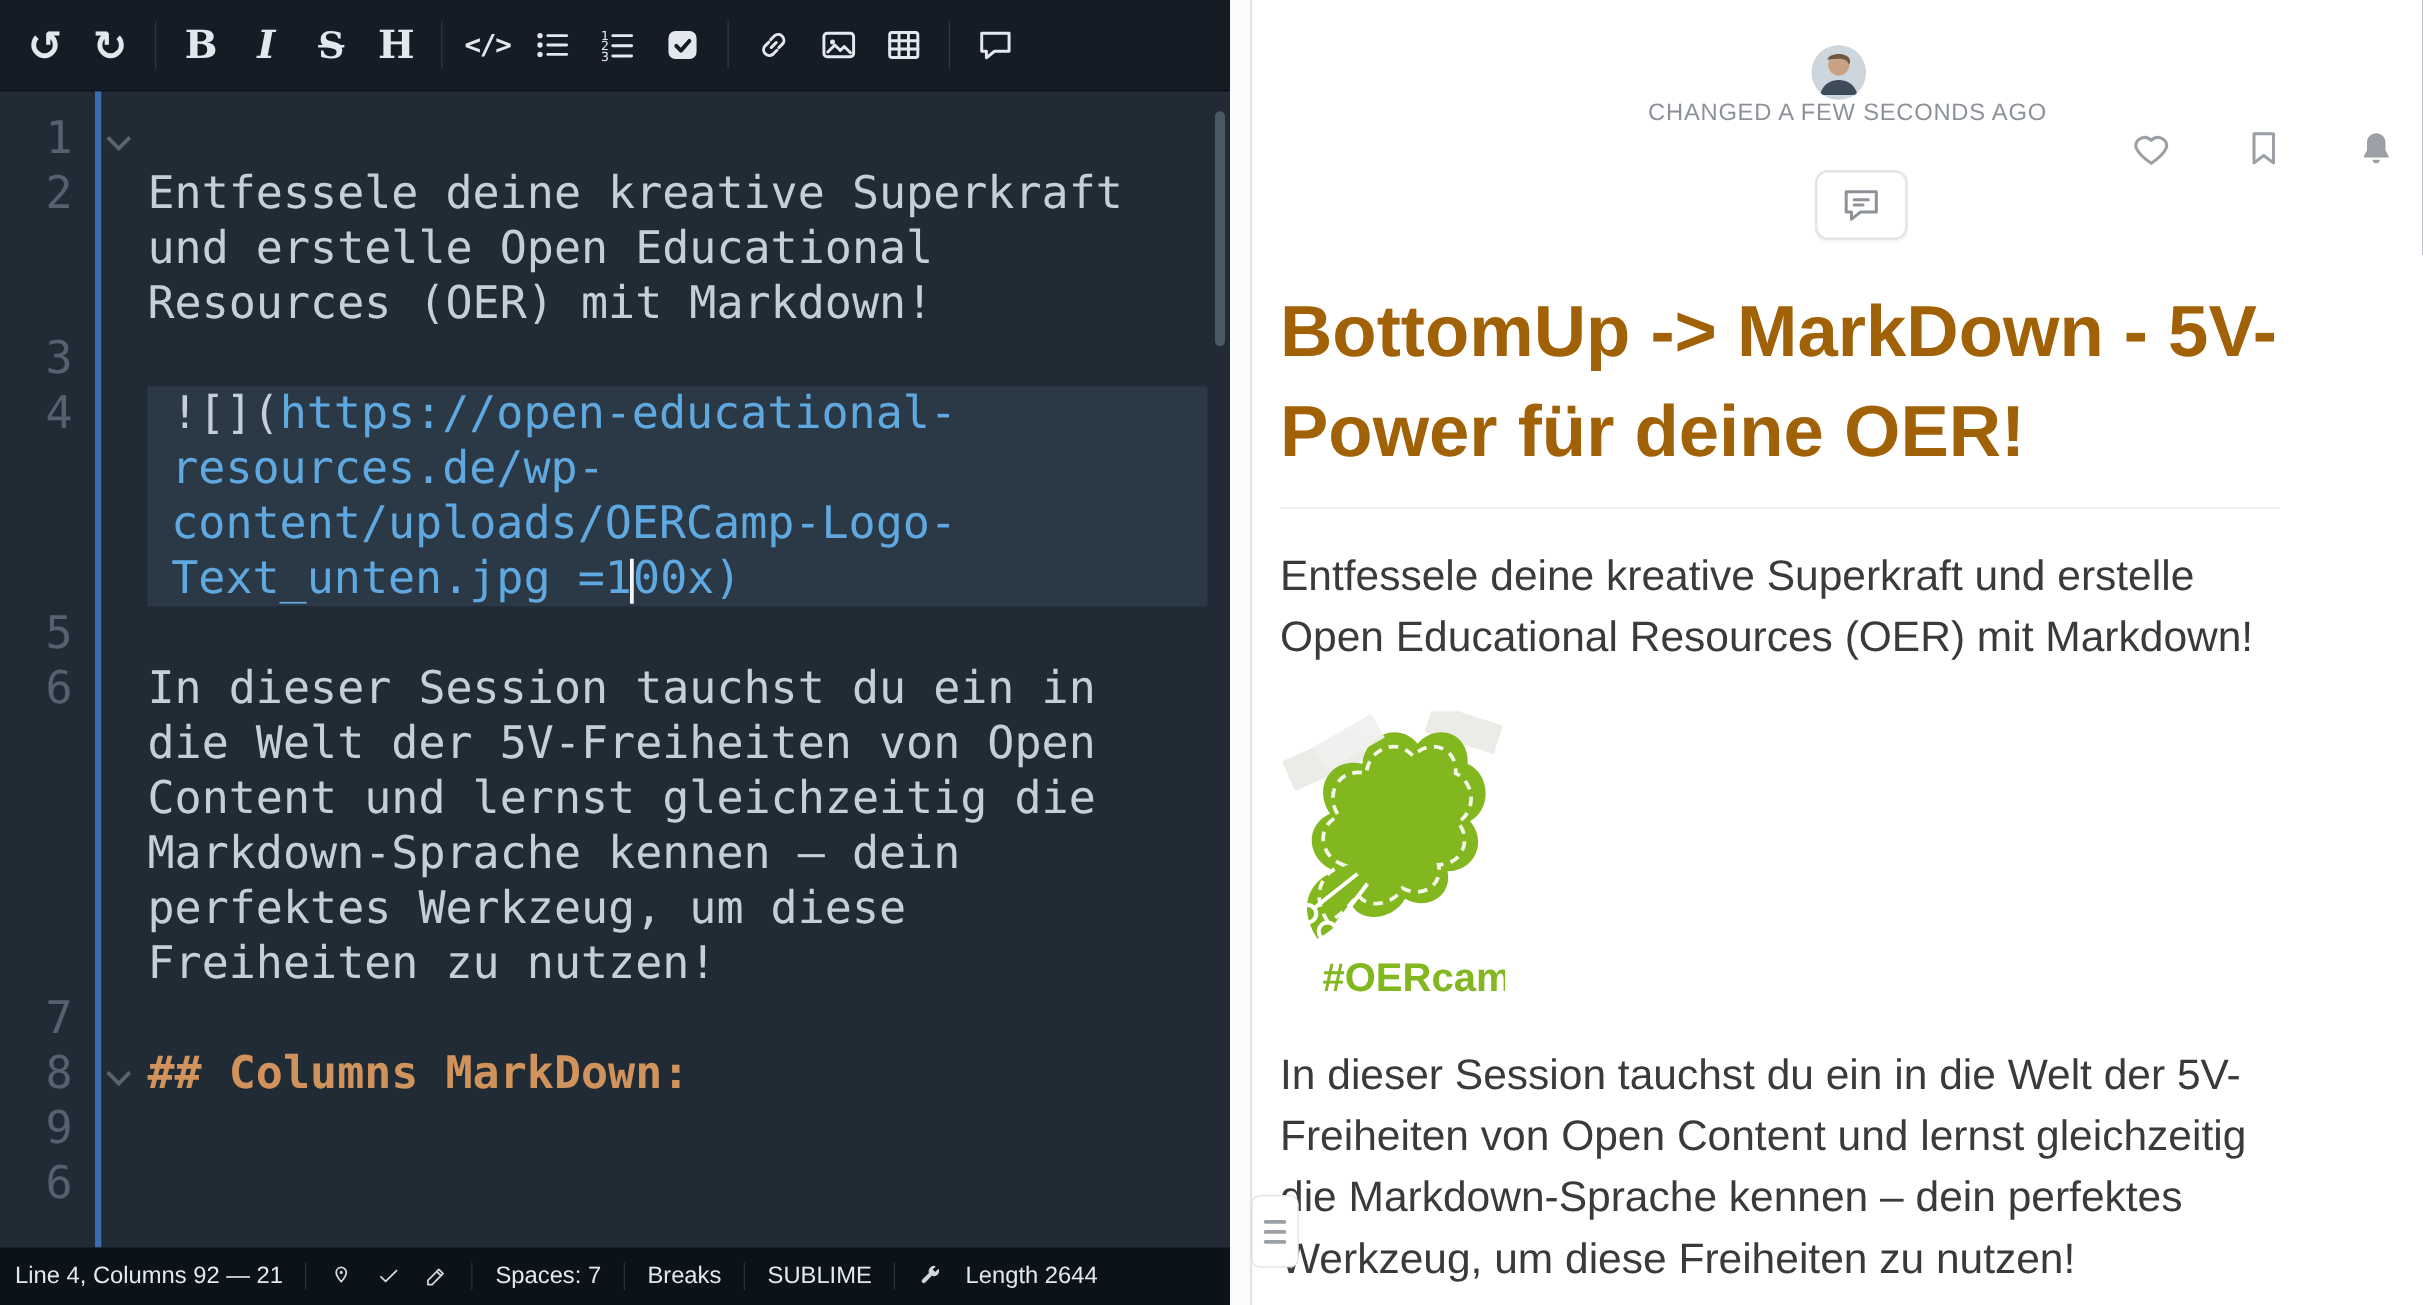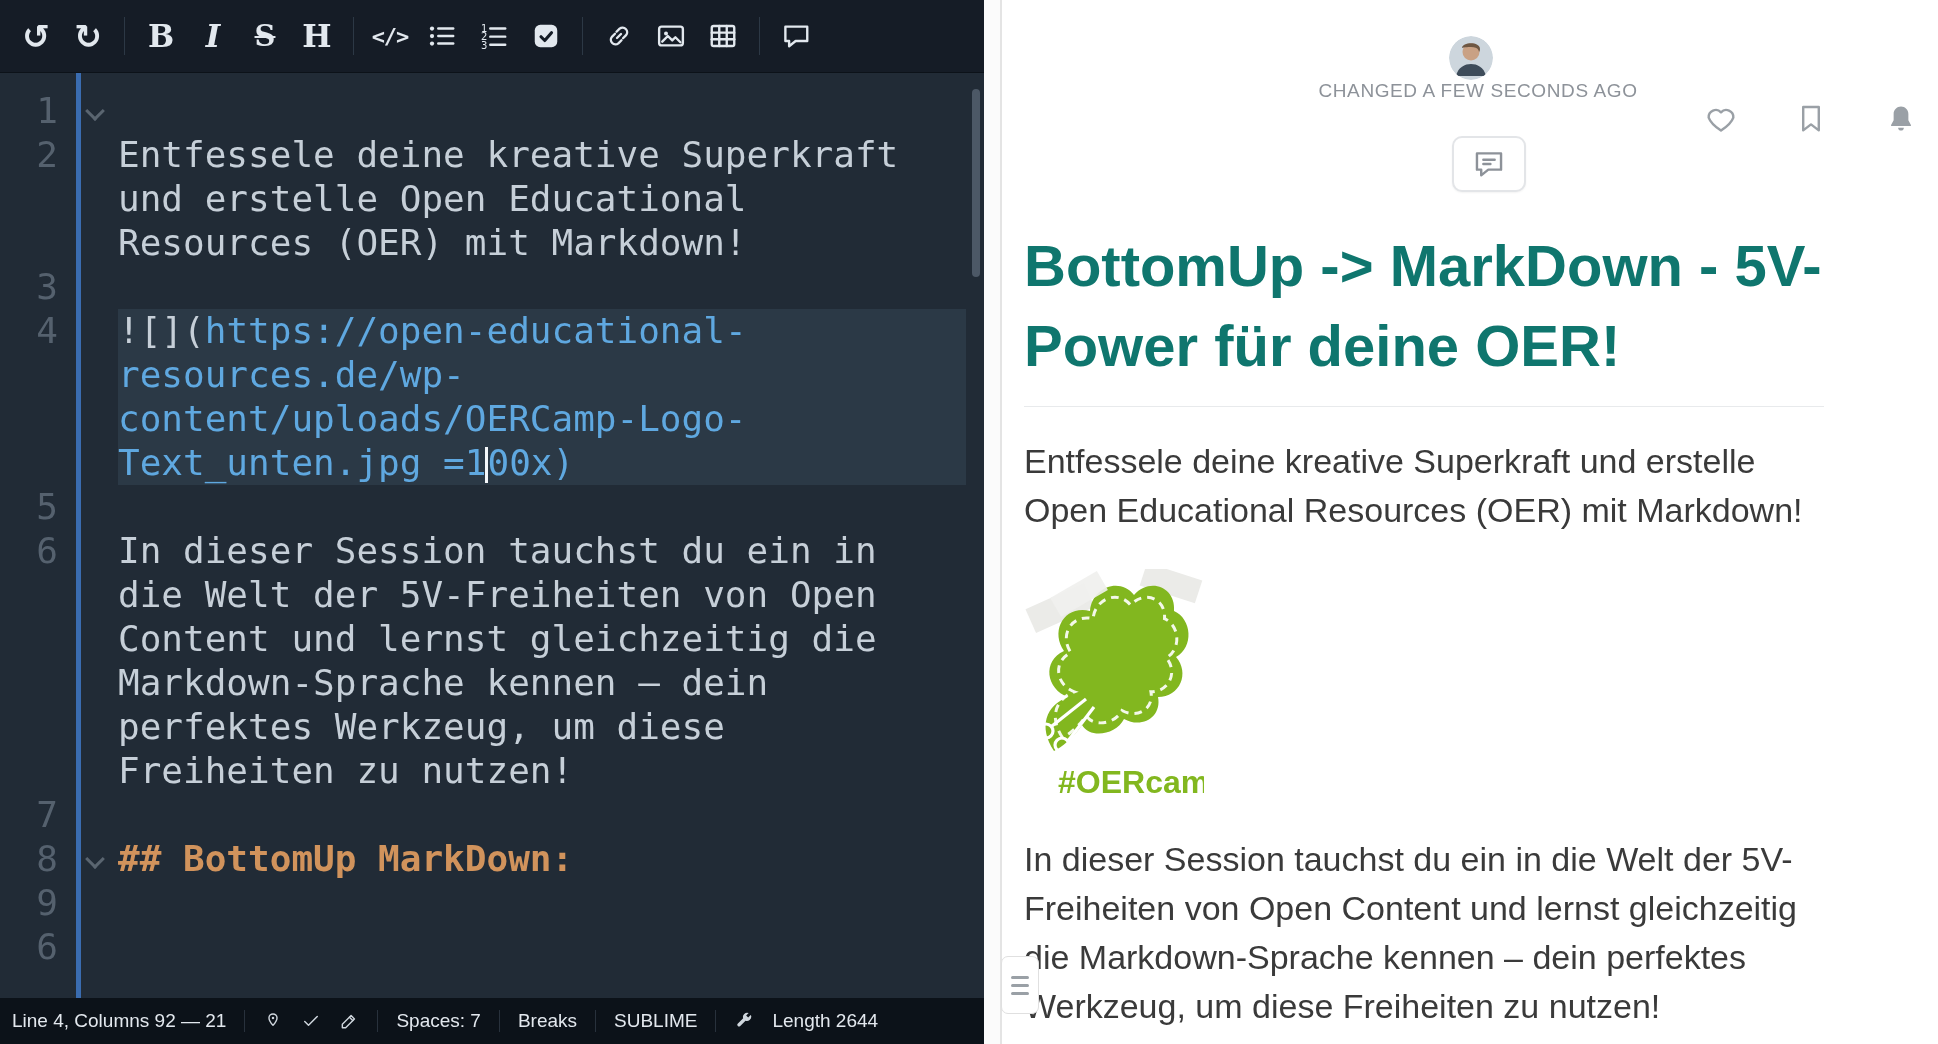--- a/index.html
+++ b/index.html
@@ -20,21 +20,21 @@
   .g.code-icon{font-family:"DejaVu Sans Mono",monospace;font-weight:bold;font-size:22px;letter-spacing:-1px;}
 
   .editor-content{position:relative;flex:1;overflow:hidden;padding-top:16px;
     font-family:"DejaVu Sans Mono",monospace;font-size:36px;line-height:44px;}
   .gutter-accent{position:absolute;left:76px;top:0;bottom:0;width:5px;background:#3a6cb0;}
   .line{display:flex;min-height:44px;}
   .ln{flex:0 0 72px;box-sizing:border-box;padding-right:14px;text-align:right;color:#55616e;user-select:none;}
   .fold{flex:0 0 46px;position:relative;}
   .chev{position:absolute;left:16px;top:15px;width:11px;height:11px;border-right:3px solid #5a6570;border-bottom:3px solid #5a6570;transform:rotate(45deg);}
   .code{flex:1;margin-right:18px;padding-right:50px;color:#c6cfd8;white-space:pre-wrap;overflow-wrap:break-word;}
-  .line.active .code{background:#2b3946;}
+  .line.active .code{background:#2b3946;padding-left:19px;}
   .seg-header,.seg-bold{color:#d1935c;font-weight:bold;}
   .seg-link{color:#5fa8e0;}
   .seg-plain{color:#c6cfd8;}
   .cursor{display:inline-block;width:3px;height:36px;background:#f4f7fa;vertical-align:text-bottom;margin:0 -1px;}
   .scrollbar{position:absolute;right:4px;top:16px;width:8px;height:188px;border-radius:4px;background:#4c5866;}
 
   .statusbar{height:46px;flex:0 0 46px;background:#0c1219;display:flex;align-items:center;gap:18px;padding:0 12px;
     color:#e3e8ee;font-size:19px;}
   .sb-sep{width:1px;height:22px;background:#28313c;}
   .sb-icon{display:flex;align-items:center;color:#cfd6dd;}
@@ -53,21 +53,21 @@
   .avatar{width:44px;height:44px;border-radius:50%;overflow:hidden;flex:0 0 44px;}
   .changed{margin-left:14px;font-size:19px;letter-spacing:0.6px;color:#8d9299;}
   .top-icons{margin-left:auto;display:flex;align-items:center;gap:56px;color:#9aa0a6;}
   .ticon{background:none;border:none;padding:0;color:#9aa0a6;cursor:pointer;display:flex;align-items:center;}
   .ticon svg{width:34px;height:34px;stroke:currentColor;stroke-width:1.7;fill:none;stroke-linecap:round;stroke-linejoin:round;}
   .comment-btn{margin-left:36px;width:74px;height:56px;border:2px solid #e3e5e8;border-radius:10px;background:#fff;
     display:flex;align-items:center;justify-content:center;color:#8d9299;box-shadow:0 1px 2px rgba(0,0,0,0.05);cursor:pointer;}
   .comment-btn svg{width:34px;height:34px;stroke:currentColor;stroke-width:1.7;fill:none;stroke-linecap:round;stroke-linejoin:round;}
 
   .markdown{padding-left:22px;width:800px;color:#3a3a3a;}
-  .md-h1{margin-top:34px;font-size:58px;line-height:80px;font-weight:700;color:#0f766e;padding-bottom:20px;border-bottom:1px solid #e8eaec;overflow-wrap:break-word;}
+  .md-h1{margin-top:34px;font-size:58px;line-height:80px;font-weight:700;color:#a16207;padding-bottom:20px;border-bottom:1px solid #e8eaec;overflow-wrap:break-word;}
   .md-p{margin-top:30px;font-size:34px;line-height:49px;}
   .md-h2{margin-top:50px;font-size:46px;line-height:54px;font-weight:700;color:#2c2e33;padding-bottom:12px;border-bottom:1px solid #e8eaec;}
   .md-img{margin-top:34px;}
 </style>
 </head>
 <body>
 
 <div class="page">
 
   <div class="editor-pane">
@@ -189,21 +189,21 @@
           <div class="line">
             <div class="ln">7</div>
             <div class="fold"></div>
             <div class="code"></div>
           </div>
           <div class="line">
             <div class="ln">8</div>
             <div class="fold">
               <span class="chev"></span>
             </div>
-            <div class="code"><span class="seg-header">## BottomUp MarkDown:</span></div>
+            <div class="code"><span class="seg-header">## Columns MarkDown:</span></div>
           </div>
           <div class="line">
             <div class="ln">9</div>
             <div class="fold"></div>
             <div class="code"></div>
           </div>
           <div class="line">
             <div class="ln">6</div>
             <div class="fold"></div>
           </div>

